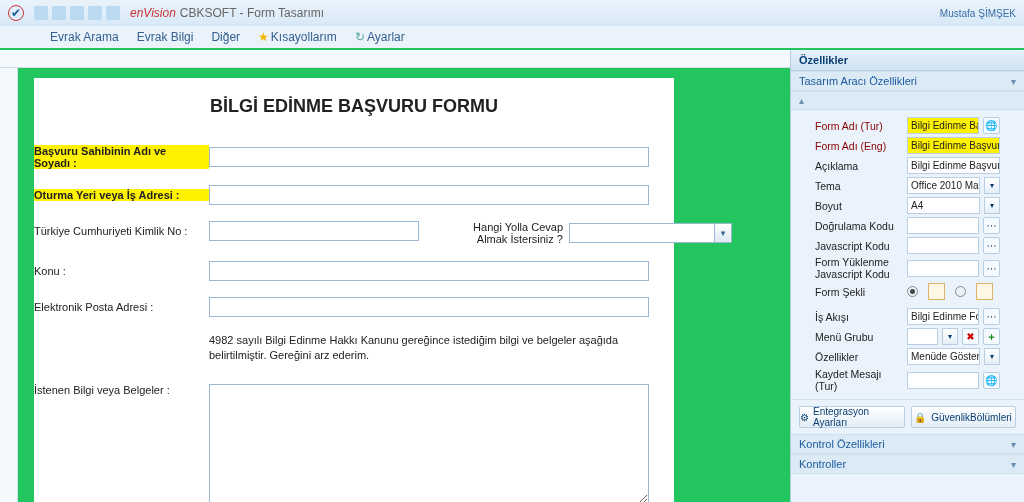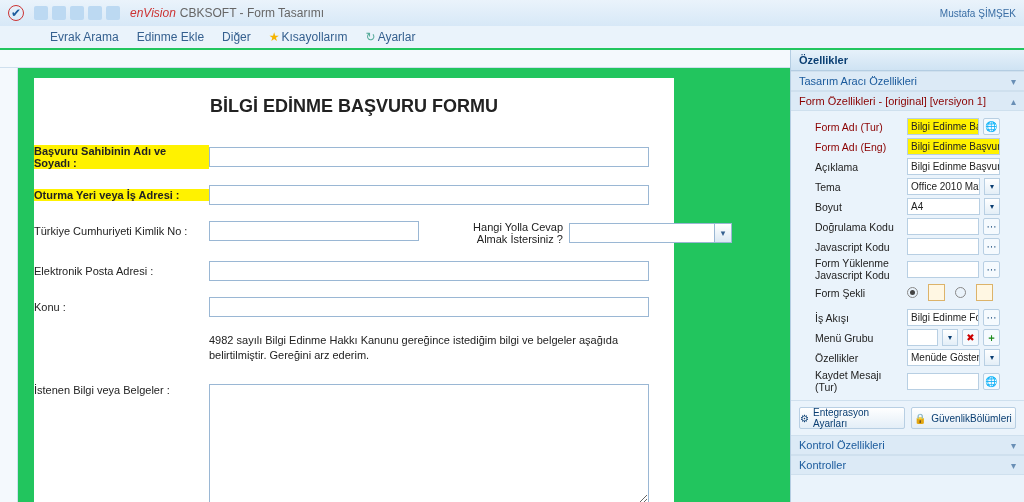--- a/index.html
+++ b/index.html
@@ -83,21 +83,21 @@
     <span></span>
     <span></span>
   </div>
   <span class="brand">enVision</span>
   <span class="apptitle">CBKSOFT - Form Tasarımı</span>
   <span class="user">Mustafa ŞİMŞEK</span>
 </div>
 
 <div class="menubar">
   <span class="item">Evrak Arama</span>
-  <span class="item">Edinme Ekle</span>
+  <span class="item">Evrak Bilgi</span>
   <span class="item">Diğer</span>
   <span class="item"><span class="star">★</span><span>Kısayollarım</span></span>
   <span class="item"><span class="refresh">↻</span><span>Ayarlar</span></span>
 </div>
 
 <div class="workspace">
 
   <div class="canvas-wrap">
     <div class="ruler-area"></div>
     <div class="ruler-left"></div>
@@ -122,26 +122,26 @@
             <input class="field-input mid" style="">
           </div>
           <div style="display:flex;align-items:center;">
             <div class="sub-label">Hangi Yolla Cevap Almak İstersiniz ?</div>
             <input class="field-input dd" style="">
               <span class="dd-btn">▾</span>
           </div>
         </div>
 
         <div class="field-row">
+          <div class="field-label">Konu :</div>
+          <input class="field-input long" style="">
+        </div>
+
+        <div class="field-row">
           <div class="field-label">Elektronik Posta Adresi :</div>
-          <input class="field-input long" style="">
-        </div>
-
-        <div class="field-row">
-          <div class="field-label">Konu :</div>
           <input class="field-input long" style="">
         </div>
 
         <div class="note-block">4982 sayılı Bilgi Edinme Hakkı Kanunu gereğince istediğim bilgi ve belgeler aşağıda belirtilmiştir. Gereğini arz ederim.</div>
 
         <div class="field-row" style="align-items:flex-start;">
           <div class="field-label">İstenen Bilgi veya Belgeler :</div>
           <textarea class="big-textarea" style=""></textarea>
         </div>
       </div>
@@ -152,21 +152,20 @@
     <div class="panel-header">
       <span>Özellikler</span>
     </div>
 
     <div class="panel-section-hdr">
       <span>Tasarım Aracı Özellikleri</span>
         <span class="chev">▾</span>
     </div>
 
     <div class="panel-section-hdr dark">
-      <span>Form Özellikleri - [original] [versiyon 1]</span>
         <span class="chev">▴</span>
     </div>
 
     <div class="panel-body">
       <div class="prop-row">
         <div class="prop-label">Form Adı (Tur)</div>
         <div class="prop-val hl">Bilgi Edinme Başvuru Formu</div>
         <span class="ico-btn">🌐</span>
       </div>
       <div class="prop-row">

